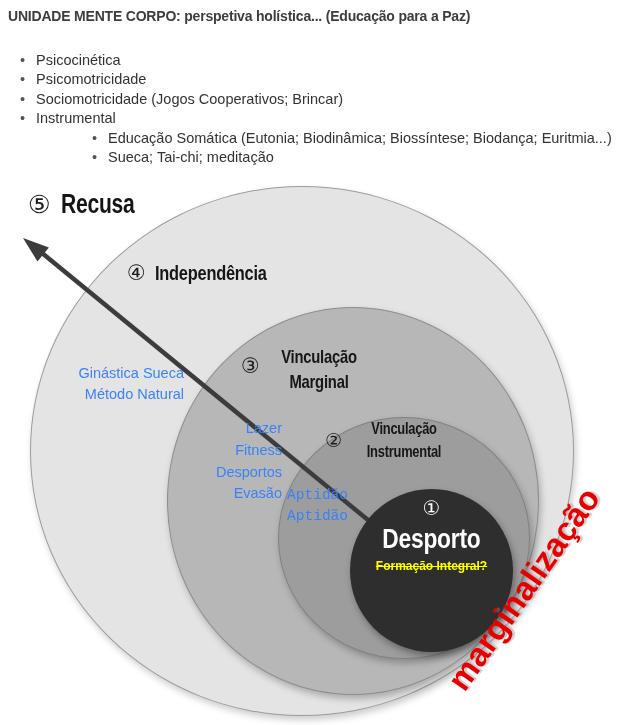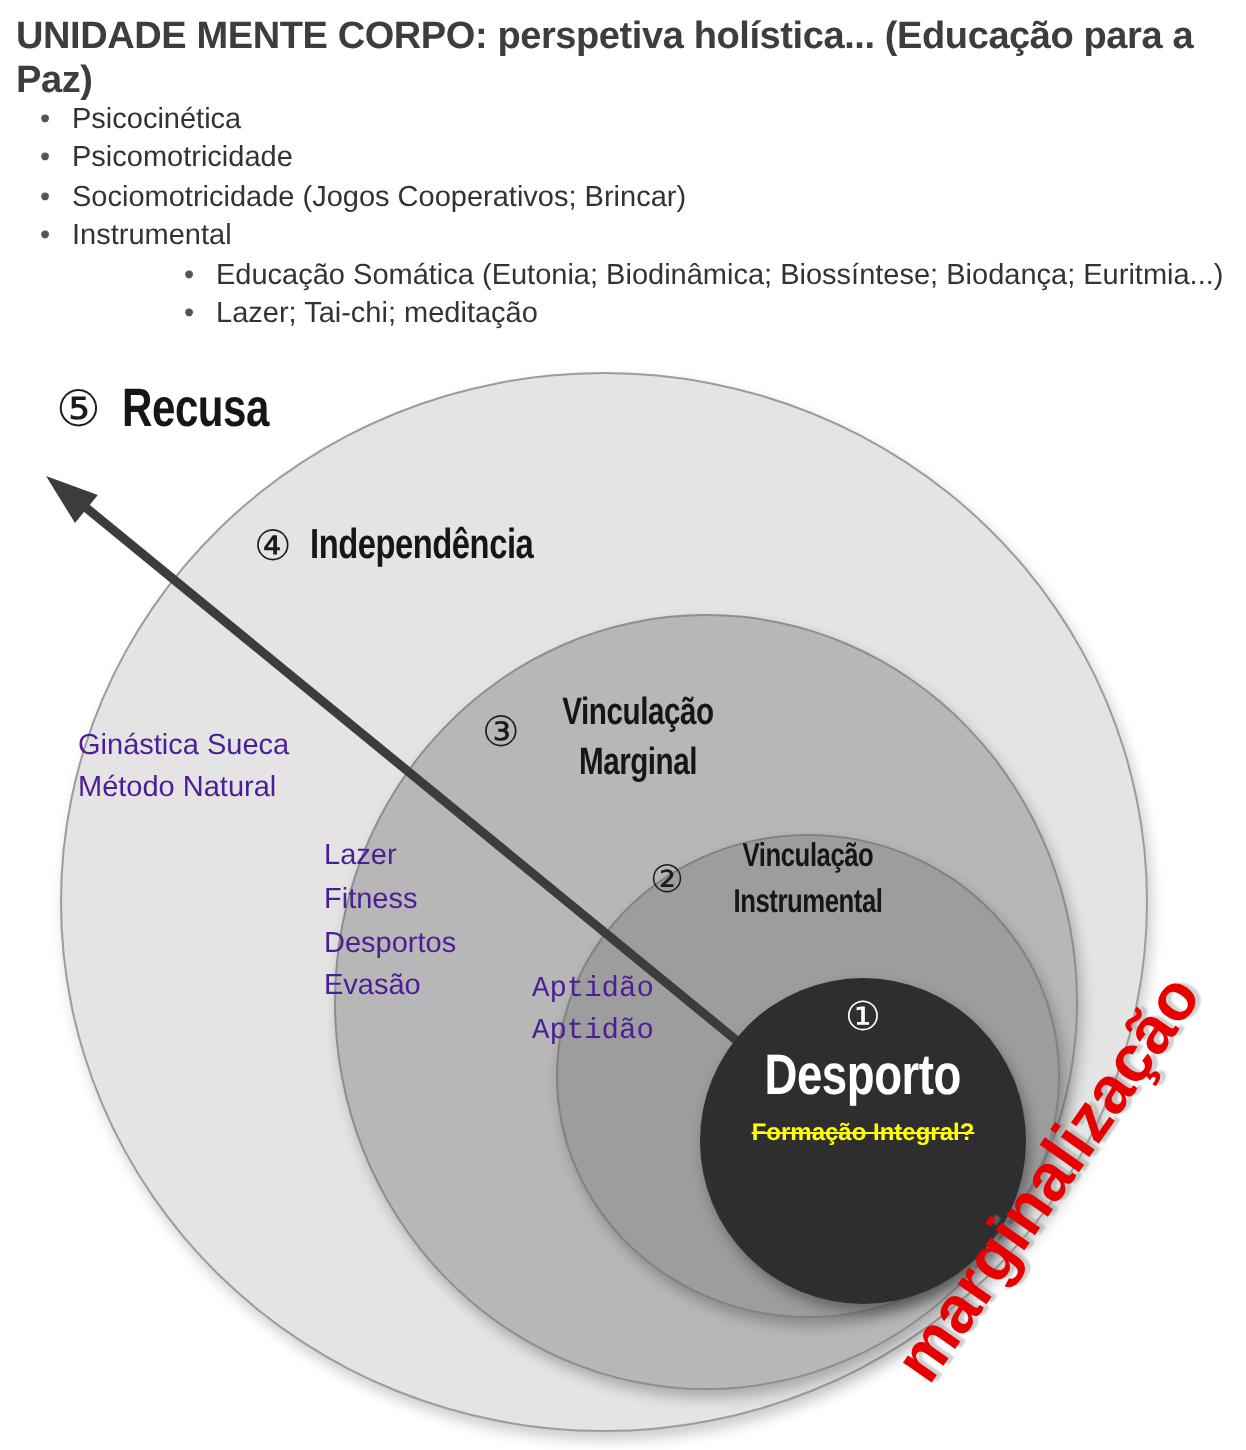--- a/index.html
+++ b/index.html
@@ -3,21 +3,21 @@
 <meta charset="utf-8">
 <style>
   html,body{margin:0;padding:0;}
   body{
     width:623px;height:725px;position:relative;overflow:hidden;
     background:#ffffff;font-family:"Liberation Sans",sans-serif;
   }
   
   .slide-title{
     position:absolute;left:8px;top:8px;width:600px;
-    font-size:19px;font-weight:bold;color:#3d3d3d;letter-spacing:-0.2px;
+    font-size:14px;font-weight:bold;color:#3d3d3d;letter-spacing:-0.2px;
   }
   .bullets{position:absolute;left:14px;top:51px;font-size:14.5px;color:#333;}
   .bullets ul{list-style:none;margin:0;padding:0;}
   .bl{position:relative;padding-left:22px;line-height:19.4px;white-space:nowrap;}
   .bl::before{content:"\2022";position:absolute;left:6px;color:#555;}
   .bl2{margin-left:72px;}
   
   .ellipse{position:absolute;border-radius:50%;}
   .ring-outer{
     left:30px;top:186px;width:542px;height:528px;
@@ -68,21 +68,21 @@
     display:inline-block;font-weight:bold;color:#ffffff;white-space:nowrap;
     font-size:28.5px;line-height:31px;margin-top:3px;
     transform:scaleX(0.80);transform-origin:50% 50%;letter-spacing:-0.3px;
   }
   .formacao{
     margin-top:5px;font-size:12px;font-weight:600;color:#ffff00;
     text-decoration:line-through;white-space:nowrap;
   }
   
   .plain{
-    position:absolute;text-align:left;font-size:14.5px;color:#4c1d95;
+    position:absolute;text-align:right;font-size:14.5px;color:#3b82f6;
     line-height:20.5px;
   }
   .ex-outer{left:39px;top:363px;width:145px;}
   .ex-r3{left:162px;top:418px;width:120px;line-height:21.8px;}
   .ex-r2{left:266px;top:485px;width:82px;line-height:21px;font-family:Liberation Mono, monospace;}
   
   .marginalizacao{
     position:absolute;left:388px;top:568px;width:280px;height:48px;
     text-align:center;font-size:33px;font-weight:bold;color:#e80000;
     transform:rotate(-55deg);transform-origin:50% 50%;white-space:nowrap;
@@ -96,21 +96,21 @@
 
 <div class="slide-title">UNIDADE MENTE CORPO: perspetiva holística... (Educação para a Paz)</div>
 
 <div class="bullets">
   <ul>
     <li class="bl">Psicocinética</li>
     <li class="bl">Psicomotricidade</li>
     <li class="bl">Sociomotricidade (Jogos Cooperativos; Brincar)</li>
     <li class="bl">Instrumental</li>
     <li class="bl bl2">Educação Somática (Eutonia; Biodinâmica; Biossíntese; Biodança; Euritmia...)</li>
-    <li class="bl bl2">Lazer; Tai-chi; meditação</li>
+    <li class="bl bl2">Sueca; Tai-chi; meditação</li>
   </ul>
 </div>
 
 <div class="ellipse ring-outer"></div>
 <div class="ellipse ring-3"></div>
 <div class="ellipse ring-2"></div>
 
 <svg class="arrow-svg" width="623" height="725" viewBox="0 0 623 725">
   <line x1="368" y1="520" x2="42" y2="253" stroke="#3c3c3c" stroke-width="4.5"></line>
   <polygon points="23,238 48.9,247.5 37.5,261.5" fill="#3c3c3c"></polygon>

